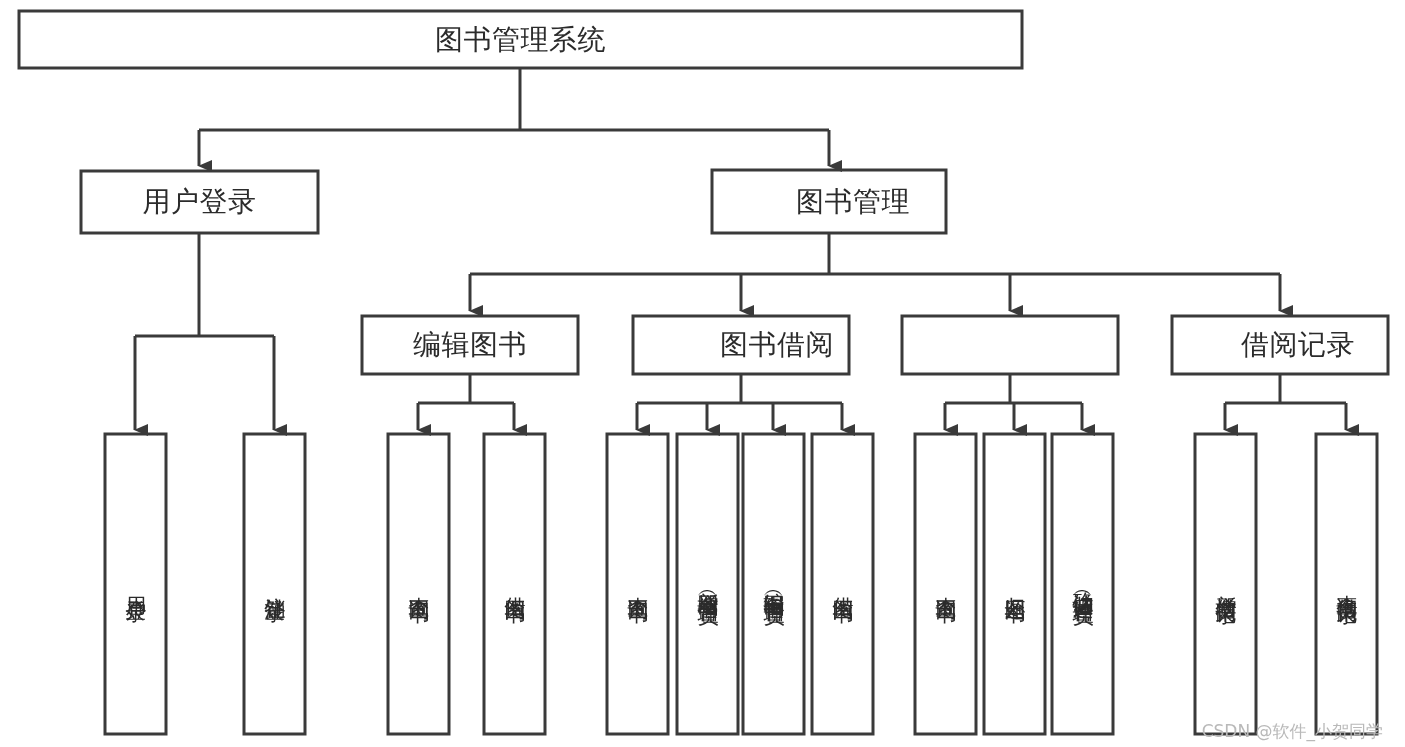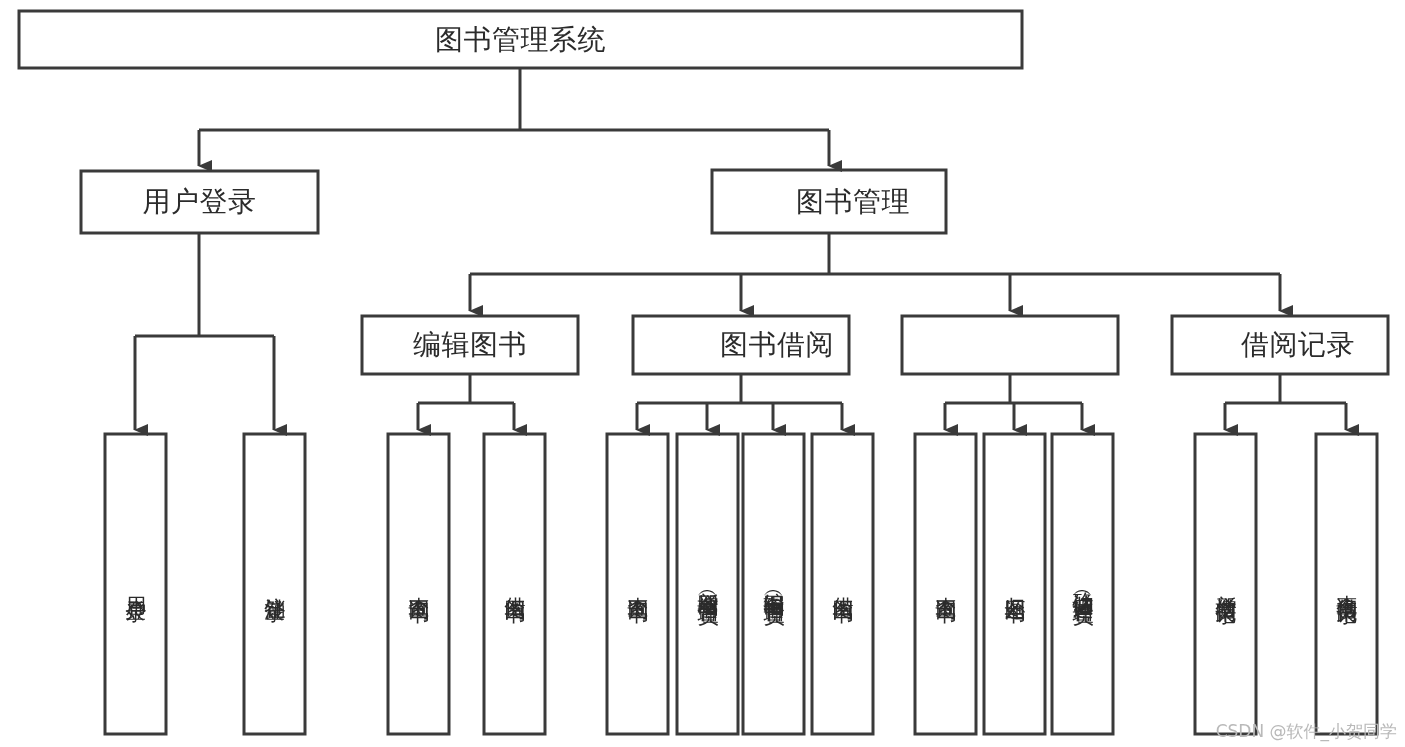--- a/index.html
+++ b/index.html
@@ -58,21 +58,21 @@
     font-size: 21px;
     writing-mode: vertical-rl;
     text-orientation: upright;
     letter-spacing: 2px;
     line-height: 1;
     text-align: center;
     pointer-events: none;
   }
   .watermark {
     position: absolute;
-    right: 8px;
+    right: 22px;
     bottom: 4px;
     font-size: 17px;
     color: #b9b9b9;
     white-space: nowrap;
     pointer-events: none;
   }
 </style>
 </head>
 <body>
 

